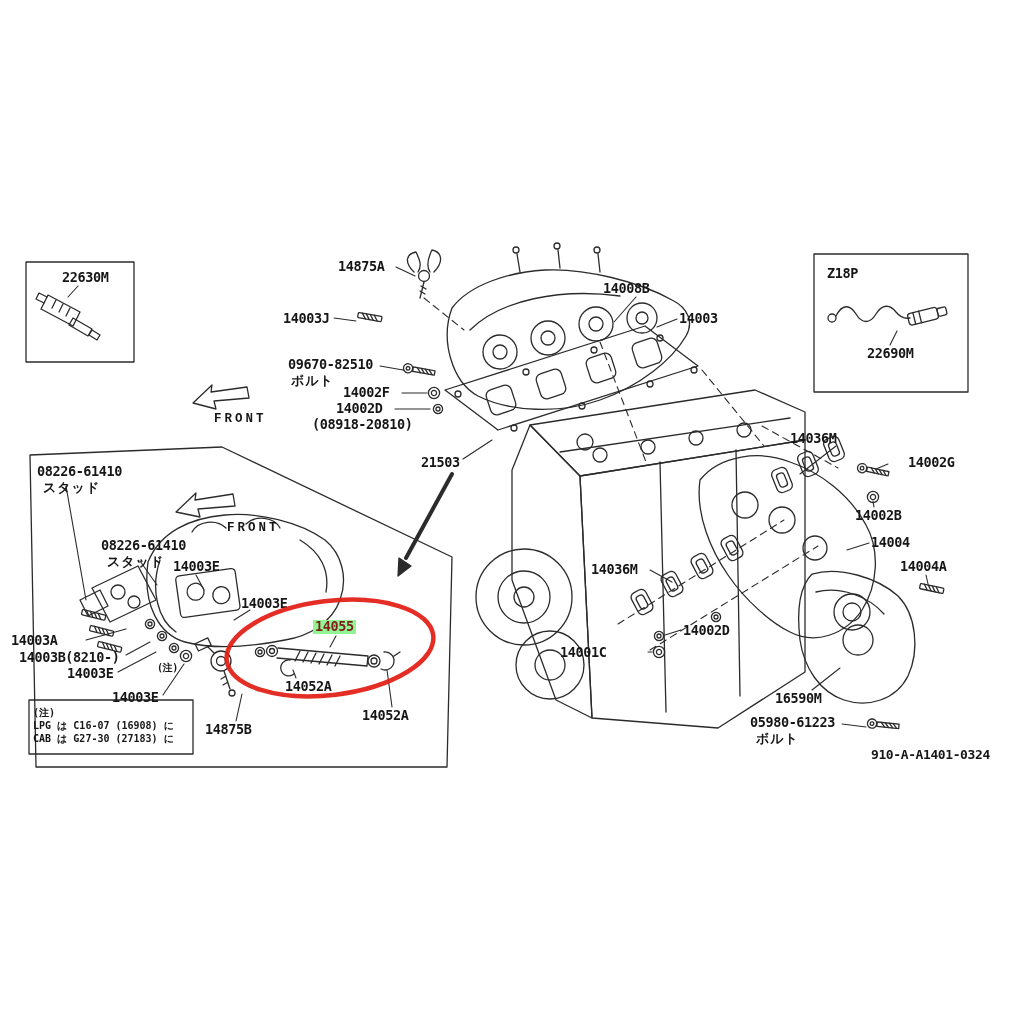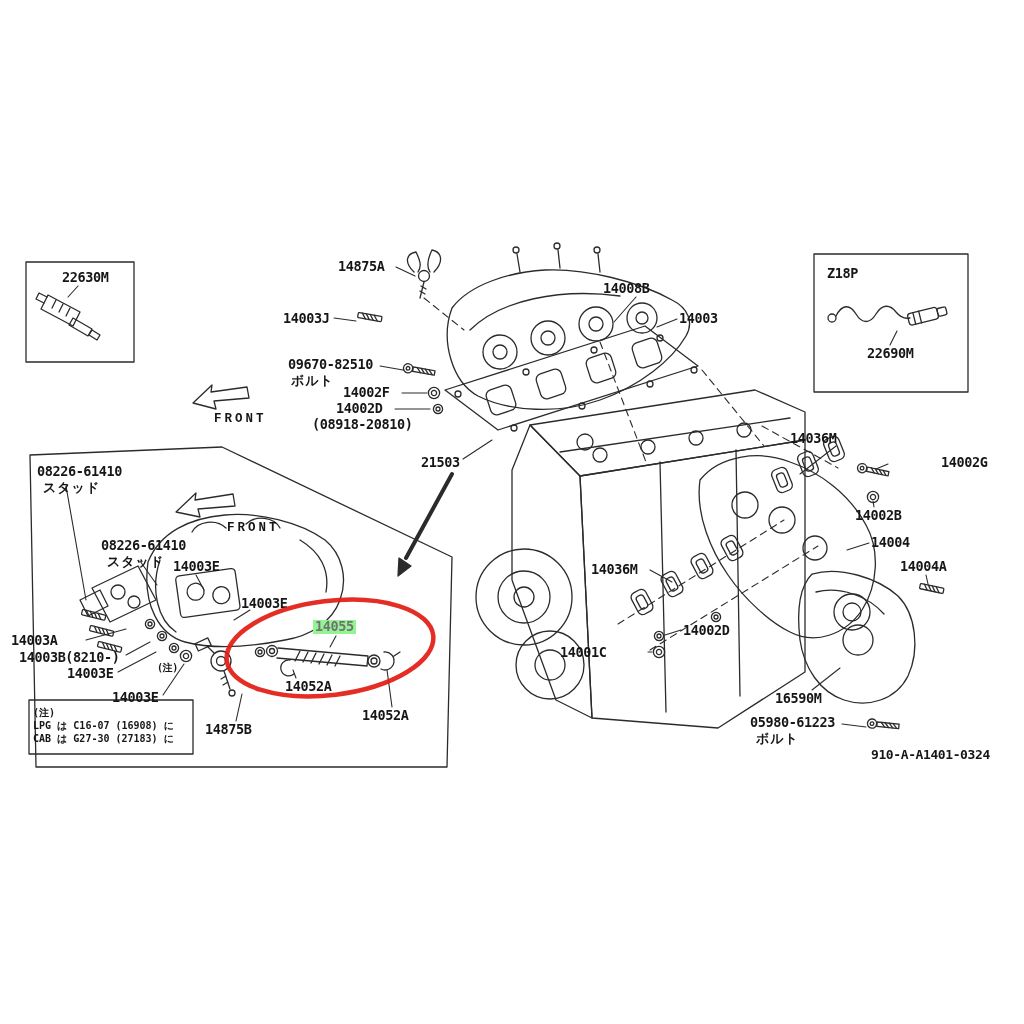--- a/index.html
+++ b/index.html
@@ -8,21 +8,21 @@
   svg.art{position:absolute;left:0;top:0;z-index:1}
   .labels{position:absolute;left:0;top:0;width:100%;height:100%;z-index:2}
   svg.overlay{position:absolute;left:0;top:0;z-index:3;pointer-events:none}
   .lbl{position:absolute;font-weight:700;font-size:13.5px;line-height:1;color:#161616;
        white-space:nowrap;letter-spacing:-0.4px}
   .sm{font-size:13px}
   .kana{font-size:13px;letter-spacing:1px}
   .tiny{font-size:10px}
   .front{font-family:Liberation Mono, monospace;font-size:12.5px;
          letter-spacing:3px;font-weight:700}
-  .hl{background:#93f493;color:#737373;padding:0 2px}
+  .hl{background:#93f493;color:#7f1d1d;padding:0 2px}
   .note{position:absolute;font-weight:700;font-size:10px;line-height:13px;color:#161616;white-space:nowrap}
 </style>
 </head>
 <body>
 
 <div class="stage">
 
   <svg class="art" width="1024" height="1024" viewBox="0 0 1024 1024">
     <defs>
       <g id="stud">
@@ -237,21 +237,21 @@
     <div class="lbl kana" style="left:291px;top:374px">ボルト</div>
     <div class="lbl" style="left:343px;top:386px">14002F</div>
     <div class="lbl" style="left:336px;top:402px">14002D</div>
     <div class="lbl" style="left:312px;top:418px">(08918-20810)</div>
     <div class="lbl" style="left:421px;top:456px">21503</div>
     <div class="lbl" style="left:603px;top:282px">14008B</div>
     <div class="lbl" style="left:679px;top:312px">14003</div>
     <div class="lbl" style="left:827px;top:267px">Z18P</div>
     <div class="lbl" style="left:867px;top:347px">22690M</div>
     <div class="lbl" style="left:790px;top:432px">14036M</div>
-    <div class="lbl" style="left:941px;top:456px">14002G</div>
+    <div class="lbl" style="left:908px;top:456px">14002G</div>
     <div class="lbl" style="left:855px;top:509px">14002B</div>
     <div class="lbl" style="left:871px;top:536px">14004</div>
     <div class="lbl" style="left:900px;top:560px">14004A</div>
     <div class="lbl" style="left:591px;top:563px">14036M</div>
     <div class="lbl" style="left:683px;top:624px">14002D</div>
     <div class="lbl" style="left:560px;top:646px">14001C</div>
     <div class="lbl" style="left:775px;top:692px">16590M</div>
     <div class="lbl" style="left:750px;top:716px">05980-61223</div>
     <div class="lbl kana" style="left:756px;top:732px">ボルト</div>
     <div class="lbl sm" style="left:871px;top:748px">910-A-A1401-0324</div>

